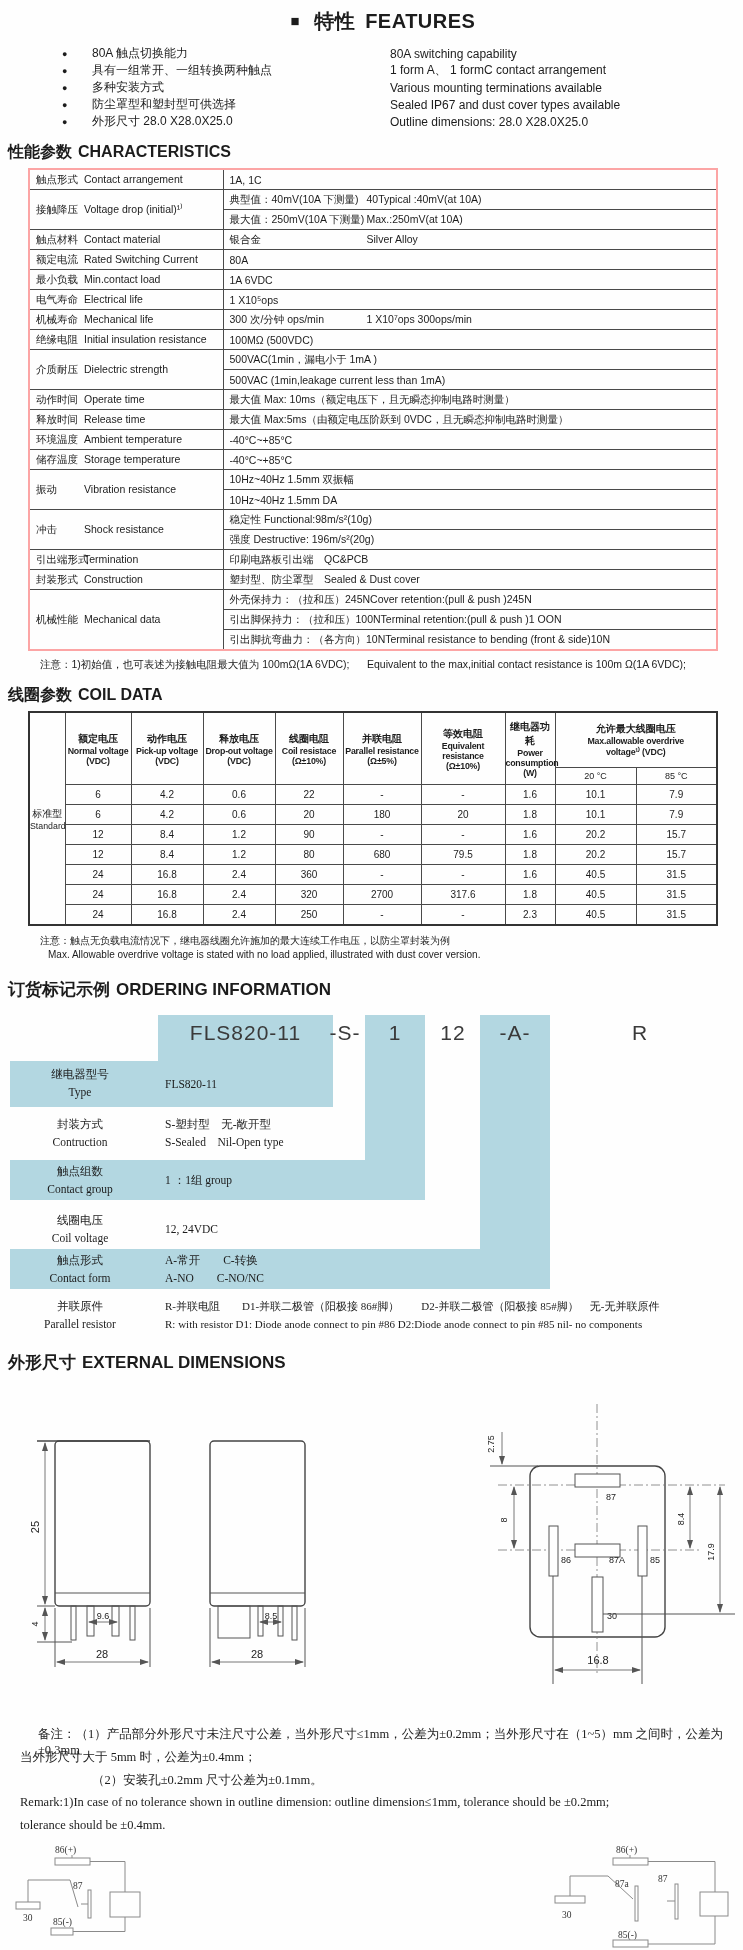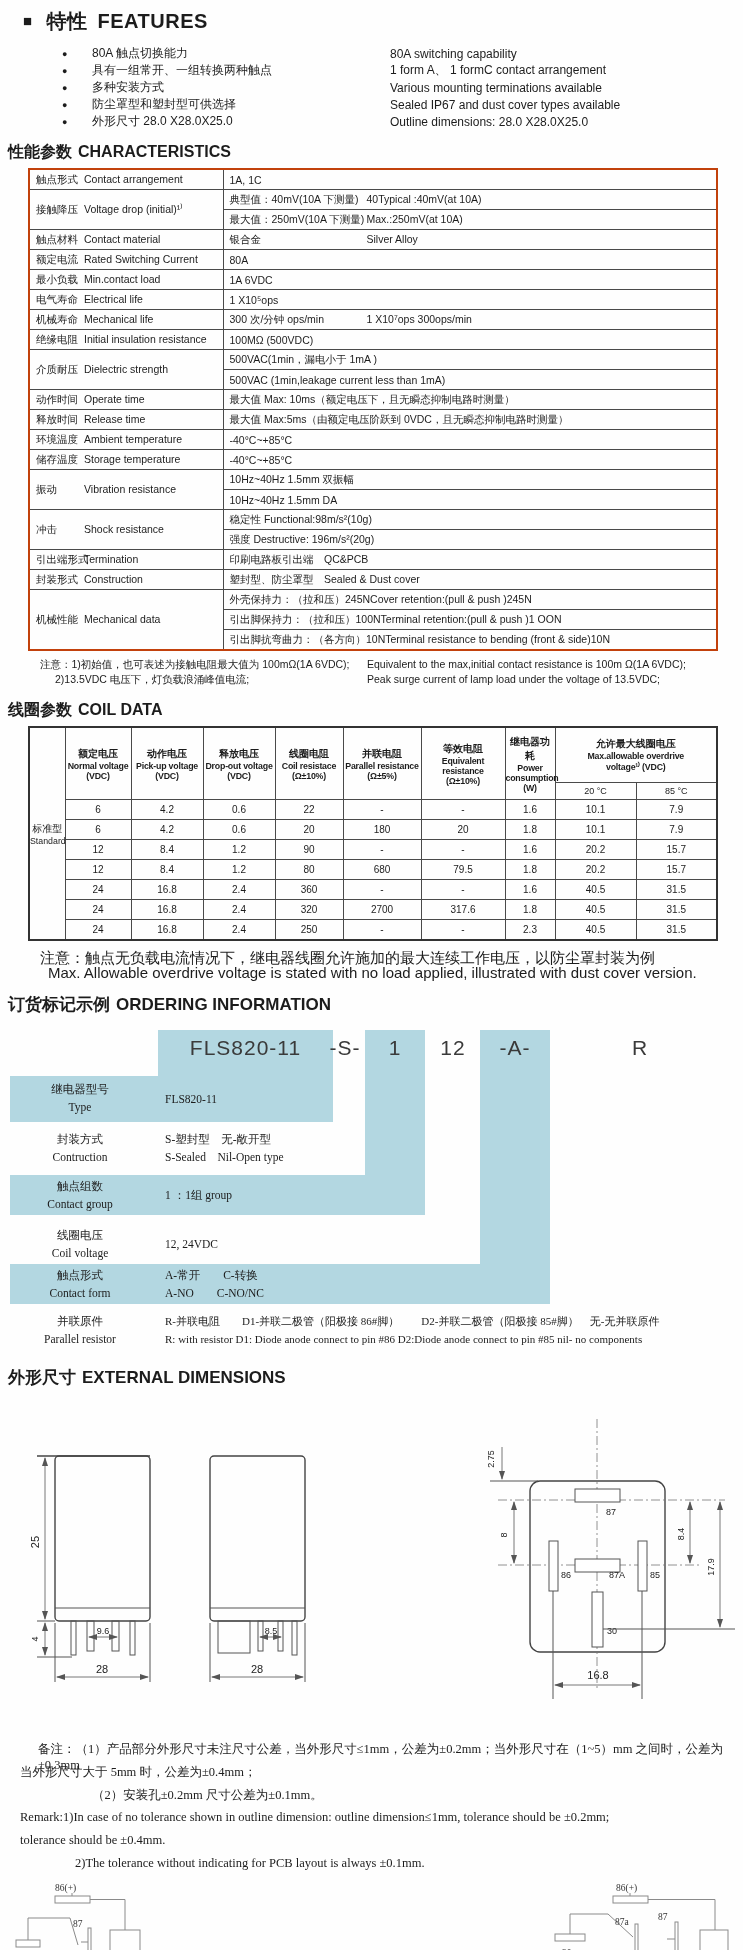--- a/index.html
+++ b/index.html
@@ -1,48 +1,48 @@
 <!DOCTYPE html>
 <html><head>
 <meta charset="utf-8">
 <style>
   html,body{margin:0;padding:0;}
   body{width:743px;height:1950px;background:#fefefe;color:#1c1c1c;
        font-family:"Liberation Sans",sans-serif;overflow:hidden;position:relative;}
   .sq{font-size:15px;vertical-align:2px;}
-  .h-feat{margin:8px 0 0 23px;font-size:20px;font-weight:bold;letter-spacing:.5px;}
+  .h-feat{margin:8px 0 0 23px;font-size:20px;font-weight:bold;letter-spacing:.5px;text-align:center;}
   .h-feat .cjk{margin:0 10px 0 14px;}
   .feat-list{margin:10px 0 0 62px;}
   .feat-row{display:flex;height:17px;font-size:12px;align-items:center;}
   .feat-row .blt{width:30px;font-size:9px;}
   .feat-row .fcn{width:298px;}
   .h-sec{margin:12px 0 0 8px;font-size:16px;font-weight:bold;}
   .h-sec .cjk{margin-right:6px;}
   
   table.chartab{border-collapse:collapse;margin:5px 0 0 28px;width:688px;table-layout:fixed;
       font-size:10.5px;}
   table.chartab td{border:1px solid #4a4a4a;height:19px;padding:0 0 0 6px;overflow:hidden;white-space:nowrap;}
-  table.chartab{border:2px solid #c2410c;}
+  table.chartab{border:2px solid #fca5a5;}
   td.lbl .lcn{display:inline-block;width:48px;}
   td.val .vc{display:inline-block;min-width:137px;}
   .notes{margin:7px 0 0 40px;font-size:10.5px;}
   .note-line{display:flex;height:15px;}
   .note-line .ncn{width:327px;}
   .note-line.ind .ncn{padding-left:15px;box-sizing:border-box;}
   
   table.coiltab{border-collapse:collapse;margin:5px 0 0 28px;width:688px;table-layout:fixed;
       font-size:10px;text-align:center;border:2px solid #333;}
   table.coiltab th,table.coiltab td{border:1px solid #4a4a4a;padding:0;font-weight:normal;}
   table.coiltab .hcn{font-size:10px;}
   table.coiltab .hen,table.coiltab .hu{font-size:8.8px;letter-spacing:-.2px;}
   table.coiltab td{height:19px;}
   td.stub{font-size:10px;vertical-align:middle;}
   tr.subhead th{height:16px;font-size:9px;}
   tr.mainhead th{height:54px;vertical-align:middle;font-weight:bold;}
-  .coil-notes{margin:8px 0 9px 40px;font-size:15px;}
+  .coil-notes{margin:8px 0 9px 40px;font-size:10px;}
   .coil-notes div{height:15px;}
   .coil-notes .en{padding-left:8px;}
   
   .h-ord{margin:14px 0 0 8px;font-size:17px;font-weight:bold;}
   .ord-wrap{position:relative;height:332px;margin-top:4px;
       font-family:"Liberation Serif",serif;}
   .ord-wrap .blue{position:absolute;background:#b3d7e1;}
   .ord-code{position:absolute;top:16px;font-size:21px;color:#3a3a3a;text-align:center;
       font-family:"Liberation Sans",sans-serif;letter-spacing:1px;}
   .ord-label{position:absolute;left:10px;width:140px;text-align:center;font-size:11.5px;line-height:18px;}
@@ -201,24 +201,20 @@
 <tr>
         <td class="val"><span class="vc">引出脚抗弯曲力：（各方向）10N</span><span>Terminal resistance to bending (front &amp; side)10N</span></td>
       </tr>
 </tbody>
 </table>
 
 <div class="notes">
   <div class="note-line">
       <span class="ncn">注意：1)初始值，也可表述为接触电阻最大值为 100mΩ(1A 6VDC);</span>
       <span>Equivalent to the max,initial contact resistance is 100m Ω(1A 6VDC);</span>
-    </div>
-  <div class="note-line ind">
-      <span class="ncn">2)13.5VDC 电压下，灯负载浪涌峰值电流;</span>
-      <span>Peak surge current of lamp load under the voltage of 13.5VDC;</span>
     </div>
 </div>
 
 <div class="h-sec"><span class="cjk">线圈参数</span><span>COIL DATA</span></div>
 
 <table class="coiltab">
 <colgroup>
       <col style="width:36px">
       <col style="width:66px">
       <col style="width:72px">
@@ -532,21 +528,20 @@
     <text class="big" x="208" y="290" text-anchor="middle">16.8</text>
   </svg>
 </div>
 
 <div class="remarks">
   <div class="c1">备注：（1）产品部分外形尺寸未注尺寸公差，当外形尺寸≤1mm，公差为±0.2mm；当外形尺寸在（1~5）mm 之间时，公差为±0.3mm</div>
   <div>当外形尺寸大于 5mm 时，公差为±0.4mm；</div>
   <div class="c3">（2）安装孔±0.2mm 尺寸公差为±0.1mm。</div>
   <div>Remark:1)In case of no tolerance shown in outline dimension: outline dimension≤1mm, tolerance should be ±0.2mm;</div>
   <div>tolerance should be ±0.4mm.</div>
-  <div class="e4">2)The tolerance without indicating for PCB layout is always ±0.1mm.</div>
 </div>
 
 <div class="sch-wrap">
   <svg style="left:15px;top:0" width="340" height="125" viewBox="0 0 340 125">
     <text x="40" y="12">86(+)</text>
     <rect class="blade" x="40" y="17" width="35" height="7"></rect>
     <path class="ln" d="M57,17 L57,14 M75,20.5 L110,20.5 L110,51"></path>
     <rect class="ln" x="95" y="51" width="30" height="25" style="stroke:#8a8a8a;fill:none"></rect>
     <path class="ln" d="M110,76 L110,90.5 L58,90.5"></path>
     <text x="38" y="84">85(-)</text>

